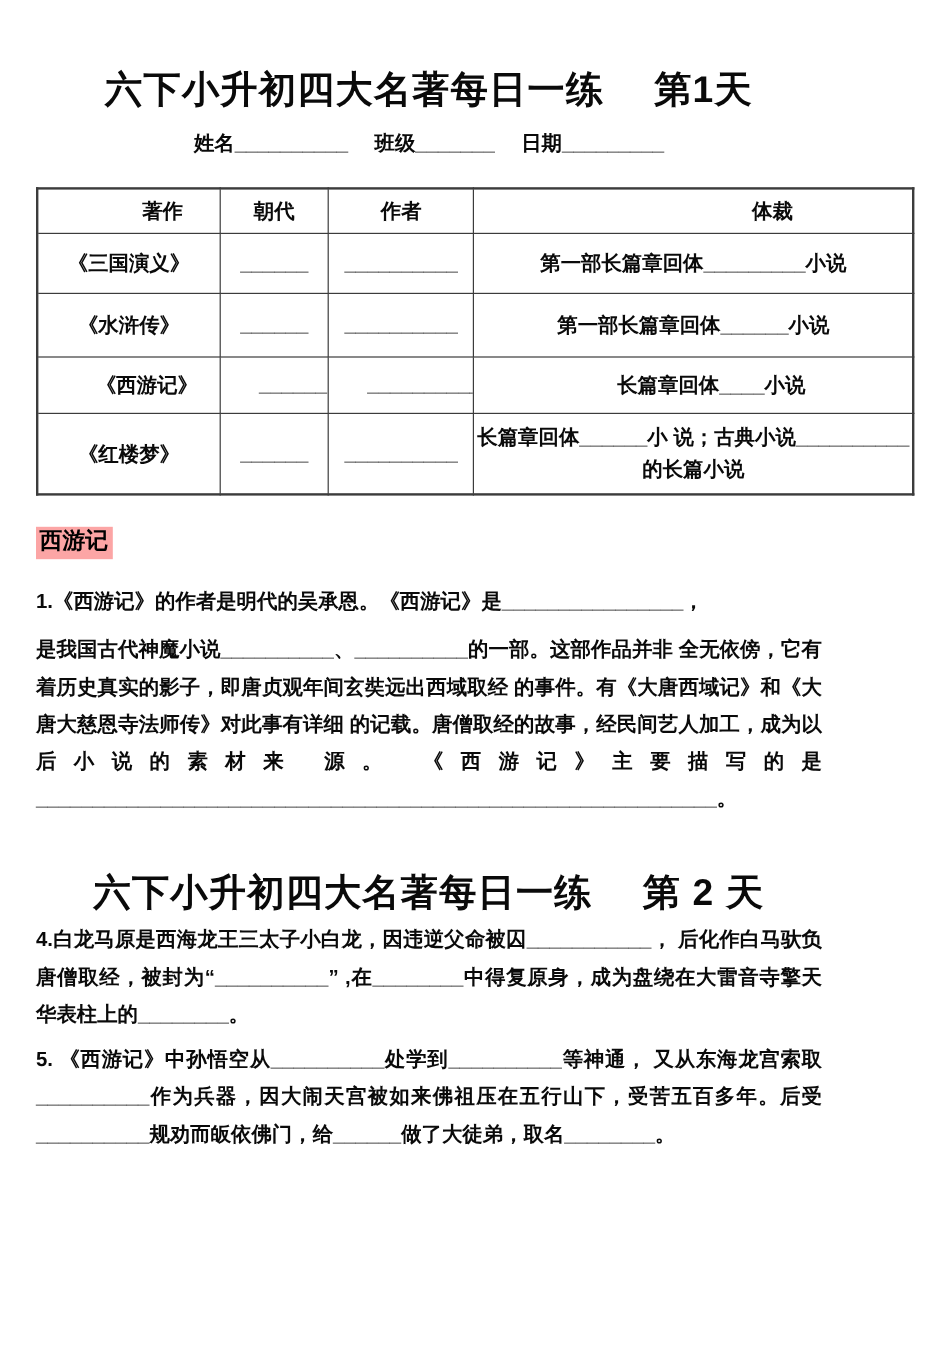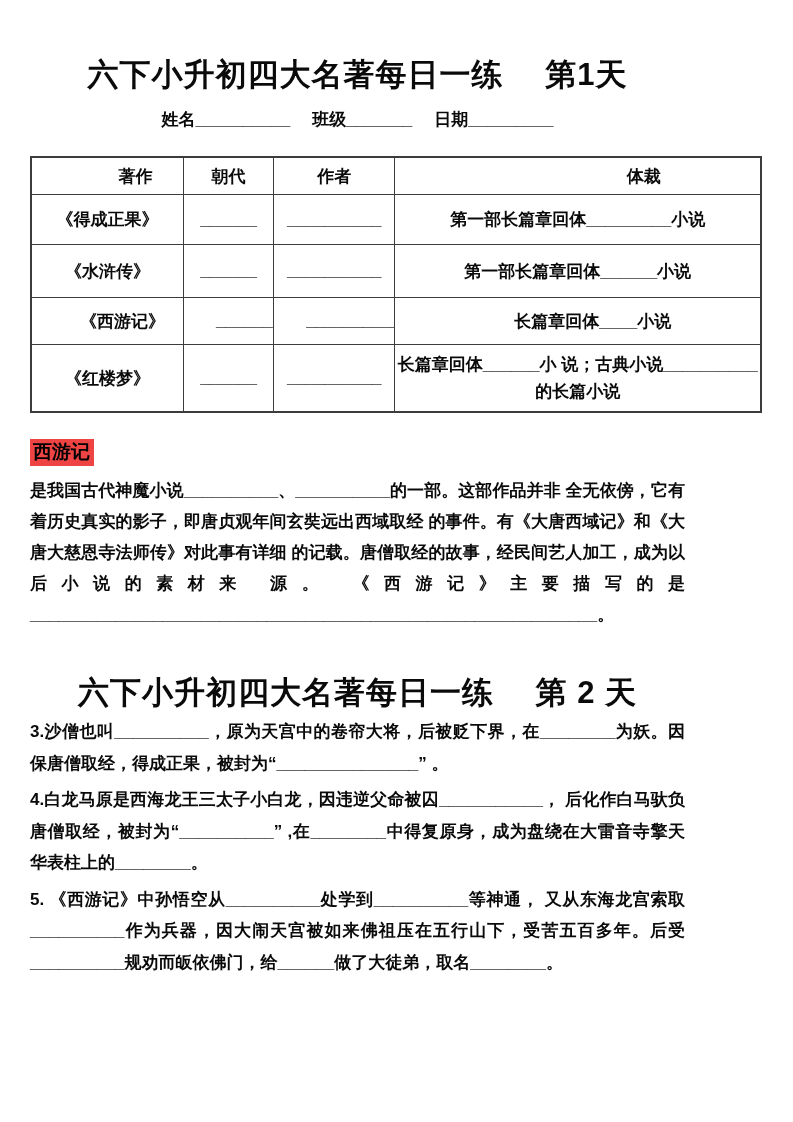--- a/index.html
+++ b/index.html
@@ -123,21 +123,21 @@
     <thead>
       <tr class="hdr">
         <th class="h-work">著作</th>
         <th class="h-dynasty">朝代</th>
         <th class="h-author">作者</th>
         <th class="h-genre">体裁</th>
       </tr>
     </thead>
     <tbody>
       <tr class="r1">
-        <td>《得成正果》</td>
+        <td>《三国演义》</td>
         <td>______</td>
         <td>__________</td>
         <td>第一部长篇章回体_________小说</td>
       </tr>
       <tr class="r2">
         <td>《水浒传》</td>
         <td>______</td>
         <td>__________</td>
         <td>第一部长篇章回体______小说</td>
       </tr>
@@ -150,25 +150,25 @@
       <tr class="r4">
         <td>《红楼梦》</td>
         <td>______</td>
         <td>__________</td>
         <td class="g-left">长篇章回体______小 说；古典小说__________的长篇小说</td>
       </tr>
     </tbody>
   </table>
 
   <div>
-    <span class="highlight" style="background-color: #ef4444;">西游记</span>
+    <span class="highlight" style="background-color: #fca5a5;">西游记</span>
   </div>
 
+  <p class="body-line">1.《西游记》的作者是明代的吴承恩。《西游记》是________________，</p>
   <p class="body-para">是我国古代神魔小说__________、__________的一部。这部作品并非 全无依傍，它有着历史真实的影子，即唐贞观年间玄奘远出西域取经 的事件。有《大唐西域记》和《大唐大慈恩寺法师传》对此事有详细 的记载。唐僧取经的故事，经民间艺人加工，成为以后小说的素材来 源。 《西游记》主要描写的是____________________________________________________________。</p>
 
   <h1 class="doc-title day2-title">六下小升初四大名著每日一练　 第 2 天</h1>
 
 
-  <p class="question">3.沙僧也叫__________，原为天宫中的卷帘大将，后被贬下界，在________为妖。因保唐僧取经，得成正果，被封为“_______________” 。</p>
   <p class="question">4.白龙马原是西海龙王三太子小白龙，因违逆父命被囚___________， 后化作白马驮负唐僧取经，被封为“__________” ,在________中得复原身，成为盘绕在大雷音寺擎天华表柱上的________。</p>
   <p class="question">5. 《西游记》中孙悟空从__________处学到__________等神通， 又从东海龙宫索取__________作为兵器，因大闹天宫被如来佛祖压在五行山下，受苦五百多年。后受__________规劝而皈依佛门，给______做了大徒弟，取名________。</p>
 
 </div>
 
 </body></html>

